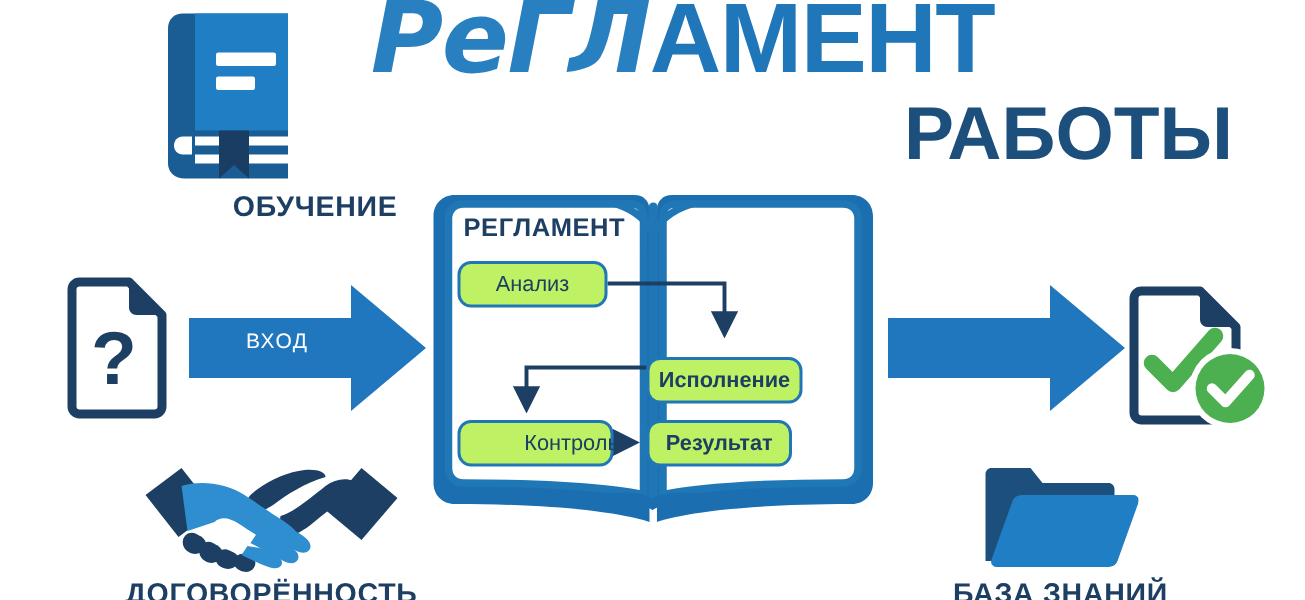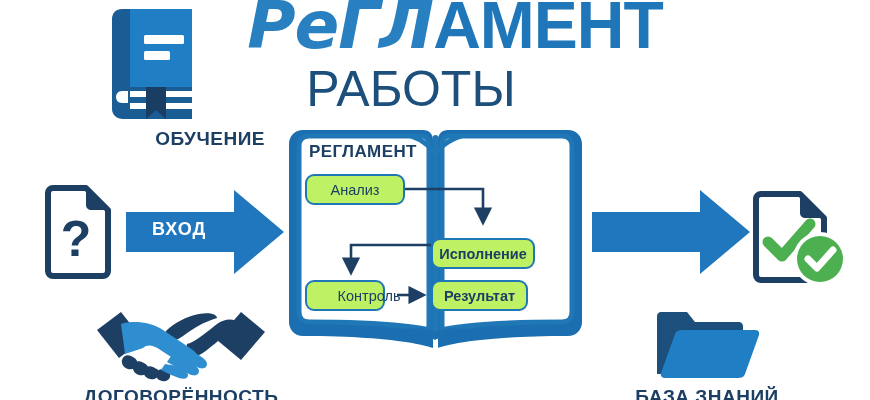--- a/index.html
+++ b/index.html
@@ -42,51 +42,52 @@
     letter-spacing: -1px;
   }
   .title-bold {
     font-family: "Liberation Sans", sans-serif;
     font-weight: bold;
     color: #1f76b8;
     letter-spacing: -1px;
   }
   .title-line2 {
     font-family: "Liberation Sans", sans-serif;
-    font-weight: normal;
+    font-weight: bold;
     font-size: 50px;
     line-height: 52px;
     color: #1d4f7c;
     letter-spacing: 0px;
-    text-align: center;
+    text-align: right;
     padding-right: 48px;
     margin-top: 2px;
   }
 
   
   .icon-label {
     position: absolute;
     font-family: "Liberation Sans", sans-serif;
     font-weight: bold;
     font-size: 19px;
     color: #1d3f63;
     letter-spacing: 0.5px;
     text-align: center;
     white-space: nowrap;
   }
 
   
   .arrow-text {
     position: absolute;
     font-family: "Liberation Sans", sans-serif;
-    font-weight: bold;
-    font-size: 18px;
+    font-weight: normal;
+    font-size: 14px;
     color: #ffffff;
     letter-spacing: 1px;
     white-space: nowrap;
+    margin-left: 12px;
   }
 
   
   .book-stage {
     position: absolute;
     left: 283px;
     top: 122px;
     width: 305px;
     height: 240px;
   }
@@ -111,21 +112,21 @@
     font-family: "Liberation Sans", sans-serif;
     font-size: 14.5px;
     display: flex;
     align-items: center;
     justify-content: center;
     white-space: nowrap;
     z-index: 5;
   }
   .box-analiz      { left: 22px;  top: 52px;  width: 100px; height: 31px; }
   .box-ispolnenie  { left: 148px; top: 116px; width: 104px; height: 31px; font-weight: bold; }
-  .box-kontrol     { left: 22px;  top: 158px; width: 80px;  height: 31px; padding-left: 48px; }
+  .box-kontrol     { left: 22px;  top: 158px; width: 104px;  height: 31px; padding-left: 48px; }
   .box-rezultat    { left: 148px; top: 158px; width: 97px;  height: 31px; font-weight: bold; }
 
   .flow-svg {
     position: absolute;
     left: 0;
     top: 0;
     width: 305px;
     height: 240px;
     z-index: 4;
   }

